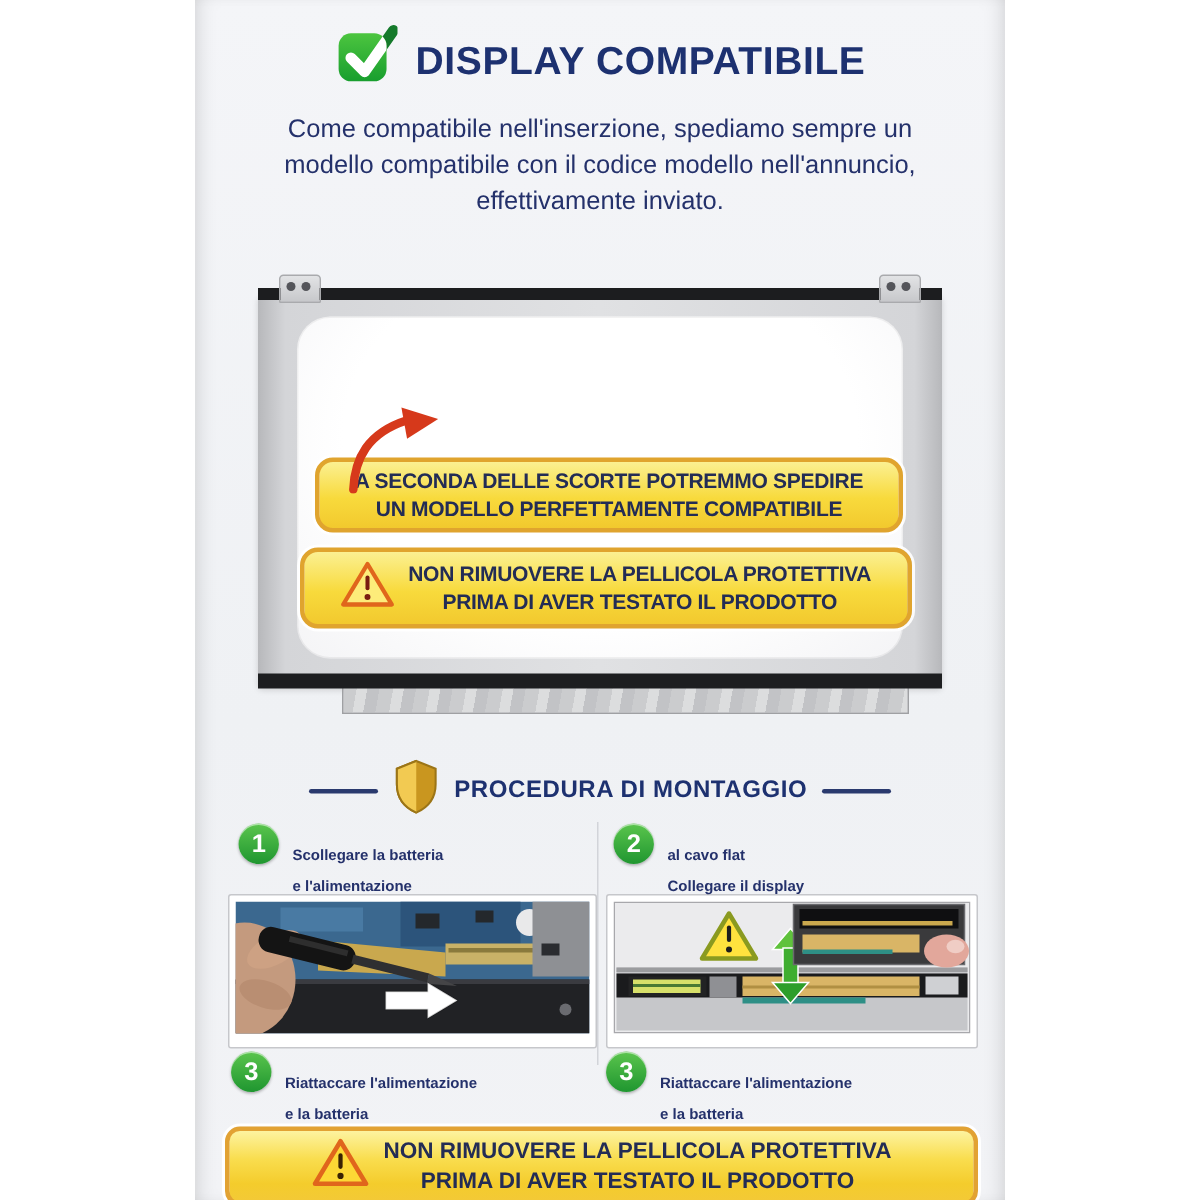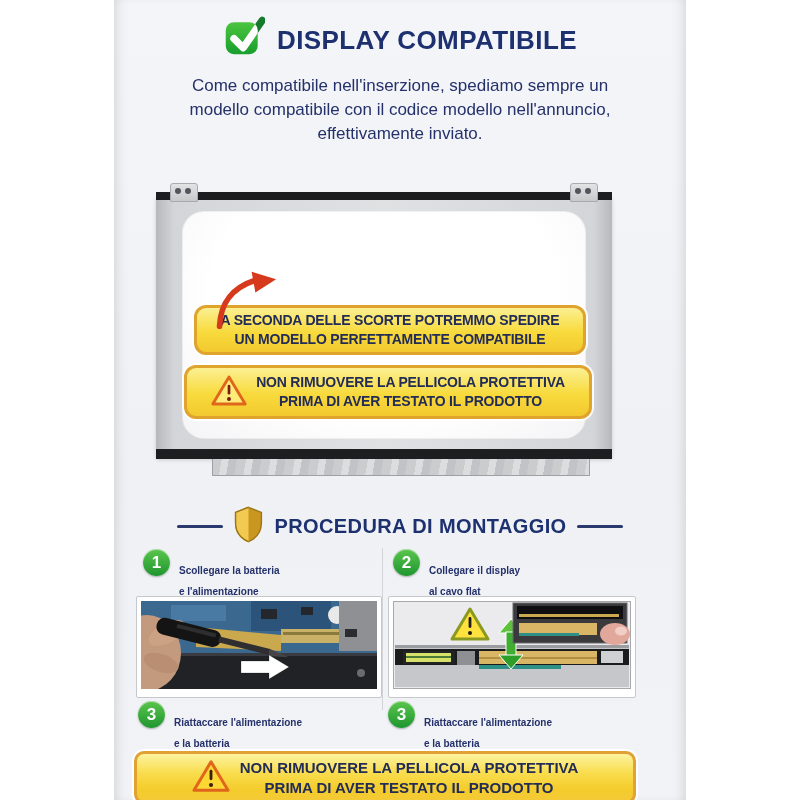--- a/index.html
+++ b/index.html
@@ -1,19 +1,19 @@
 <!DOCTYPE html>
 <html><head>
 <meta charset="utf-8">
 <style>
   html,body{margin:0;padding:0;}
   body{width:800px;height:800px;background:#ffffff;font-family:"Liberation Sans",sans-serif;overflow:hidden;}
   .page{position:relative;width:540px;height:800px;margin:0 auto;
         background:linear-gradient(180deg,#f4f5f8 0%,#eff1f4 60%,#f2f3f6 100%);
-        box-shadow:inset 10px 0 16px -12px rgba(0,0,0,.22), inset -10px 0 16px -12px rgba(0,0,0,.22);padding-left:32px;}
+        box-shadow:inset 10px 0 16px -12px rgba(0,0,0,.22), inset -10px 0 16px -12px rgba(0,0,0,.22);}
   
   .hdr{position:absolute;top:20px;left:0;right:0;display:flex;align-items:center;justify-content:center;gap:12px;}
   .hdr-title{font-size:26px;font-weight:bold;color:#1d3170;letter-spacing:.4px;}
   
   .intro{position:absolute;top:74px;left:0;right:0;text-align:center;color:#24316b;font-size:17px;line-height:24px;}
   .intro div{white-space:nowrap;}
   
   .panel{position:absolute;top:183px;left:42px;width:492px;height:296px;}
   .bracket{position:absolute;top:0;width:26px;height:17px;background:linear-gradient(180deg,#e2e3e5,#c7c8cb);border:1px solid #a9aaad;border-radius:3px 3px 1px 1px;z-index:4;}
   .bracket .hole{position:absolute;top:4px;width:6px;height:6px;border-radius:50%;background:#54555a;}
@@ -34,21 +34,21 @@
         display:flex;align-items:center;justify-content:center;}
   .ylabel .txt div{white-space:nowrap;font-size:14px;line-height:19px;letter-spacing:-.2px;}
   .lab1{left:38px;top:122px;width:392px;height:50px;}
   .lab2{left:28px;top:182px;width:408px;height:54px;gap:9px;padding:0 6px;}
   .strip-bottom{position:absolute;top:266px;left:0;width:456px;height:10px;background:#1d1e20;z-index:3;}
   .foil{position:absolute;top:274px;left:56px;width:376px;height:18px;z-index:2;border:1px solid #9fa0a3;border-top:none;
         background:repeating-linear-gradient(100deg,#cbccce 0 9px,#dcddde 9px 16px,#c2c3c6 16px 24px);}
   
   .proc{position:absolute;top:506px;left:0;right:0;display:flex;align-items:center;justify-content:center;gap:10px;}
   .proc .rule{width:46px;height:3px;background:#2a3a6e;border-radius:2px;}
-  .proc-title{font-size:20px;font-weight:bold;color:#1d3170;letter-spacing:.4px;}
+  .proc-title{font-size:16px;font-weight:bold;color:#1d3170;letter-spacing:.4px;}
   
   .step{position:absolute;display:flex;gap:9px;align-items:flex-start;z-index:3;}
   .badge{width:27px;height:27px;border-radius:50%;flex:0 0 27px;margin-top:1px;
         background:linear-gradient(180deg,#5bc54d 0%,#1f9630 100%);
         box-shadow:0 1px 2px rgba(0,0,0,.3), inset 0 1px 0 rgba(255,255,255,.5);
         color:#fff;font-weight:bold;font-size:17px;display:flex;align-items:center;justify-content:center;}
   .step .lines{color:#24316b;font-weight:bold;font-size:10px;line-height:21px;margin-top:12px;}
   .step .lines div{white-space:nowrap;}
   .s1{left:29px;top:548px;} .s2{left:279px;top:548px;}
   .s3a{left:24px;top:700px;} .s3b{left:274px;top:700px;}
@@ -165,22 +165,22 @@
     <span class="badge">1</span>
     <div class="lines">
       <div>Scollegare la batteria</div>
       <div>e l'alimentazione</div>
     </div>
   </div>
 
   <div class="step s2">
     <span class="badge">2</span>
     <div class="lines">
+      <div>al cavo flat</div>
       <div>Collegare il display</div>
-      <div>al cavo flat</div>
     </div>
   </div>
 
   <div class="photo-card pc1">
     <svg width="236" height="88" viewBox="0 0 236 88">
       <rect x="0" y="0" width="236" height="88" fill="#3b688f"></rect>
       <rect x="110" y="0" width="80" height="30" fill="#2c547b"></rect>
       <rect x="30" y="4" width="55" height="16" fill="#497aa3"></rect>
       <rect x="140" y="28" width="66" height="14" fill="#c9b267"></rect>
       <rect x="142" y="31" width="62" height="3" fill="#8a7a3c"></rect>

